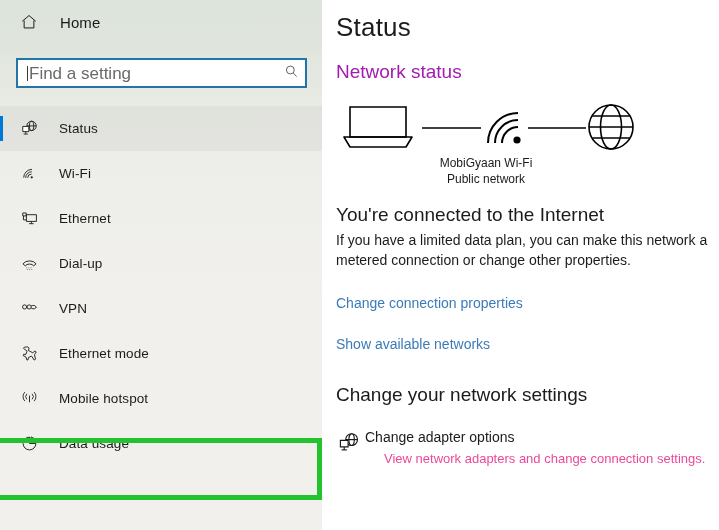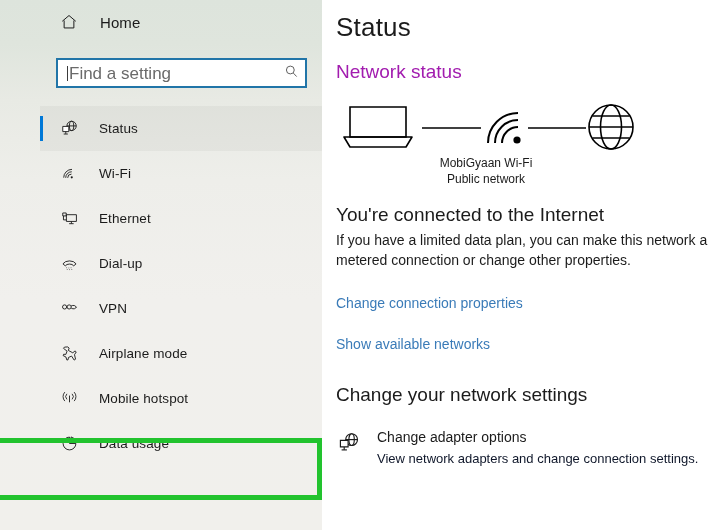--- a/index.html
+++ b/index.html
@@ -25,21 +25,20 @@
     flex: 0 0 322px;
     background:
       linear-gradient(to bottom,
         #dde4dc 0px,
         #dfe5dd 44px,
         #e8eae4 100px,
         #eeeeea 180px,
         #f1f0ed 300px,
         #f1f0ec 530px);
     overflow: hidden;
-    padding-left: 40px;
   }
 
   .home-row {
     height: 44px;
     display: flex;
     align-items: center;
     padding-left: 18px;
     gap: 20px;
   }
   .home-label {
@@ -185,41 +184,42 @@
   .h2-settings {
     margin-top: 32px;
     font-size: 19px;
     color: #1b1b1b;
   }
 
   .setting-row {
     margin-top: 22px;
     display: flex;
     align-items: flex-start;
-    gap: 15px;
+    gap: 3px;
   }
   .setting-icon {
     width: 26px; height: 26px;
     flex: 0 0 26px;
     margin-top: 2px;
     display: flex; align-items: center; justify-content: center;
     color: #1b1b1b;
   }
   .setting-text { padding-top: 0px; }
   .setting-title {
     font-size: 14px;
     color: #1b1b1b;
     line-height: 19px;
   }
   .setting-sub {
     font-size: 13px;
-    color: #0f172a;
+    color: #ec4899;
     line-height: 19px;
     margin-top: 2px;
     white-space: nowrap;
+    margin-left: 19px;
   }
 </style>
 </head>
 <body>
 
 <div id="app">
 
   <div id="sidebar">
 
     <div class="home-row">
@@ -320,21 +320,21 @@
         <span class="nav-label">VPN</span>
       </div>
 
       <div class="nav-item">
 
         <span class="nav-icon">
           <svg width="19" height="19" viewBox="0 0 22 22" fill="none" stroke="#1b1b1b" stroke-width="1.05" stroke-linejoin="round">
             <path d="M9.0 3.4 L10.6 4.8 L9.6 7.4 L14.8 10.2 L17.4 8.0 L18.8 9.2 L16.8 12.4 L18.0 17.6 L16.4 18.6 L13.4 14.0 L9.8 15.6 L9.4 18.2 L8.0 18.6 L6.8 15.0 L3.6 13.4 L4.2 11.9 L6.8 12.0 L8.2 8.3 L4.0 5.0 L5.2 3.6 Z"></path>
           </svg>
         </span>
-        <span class="nav-label">Airplane mode</span>
+        <span class="nav-label">Ethernet mode</span>
       </div>
 
       <div class="nav-item">
 
         <span class="nav-icon">
           <svg width="19" height="19" viewBox="0 0 22 22" fill="none" stroke="#1b1b1b" stroke-width="1.05">
             <path d="M11 7.6 V15.4"></path>
             <path d="M8.0 5.6 A4.6 4.6 0 0 0 8.0 12.0" stroke-width="1.0"></path>
             <path d="M14.0 5.6 A4.6 4.6 0 0 1 14.0 12.0" stroke-width="1.0"></path>
             <path d="M5.6 3.6 A7.6 7.6 0 0 0 5.6 14.0" stroke-width="1.0"></path>

